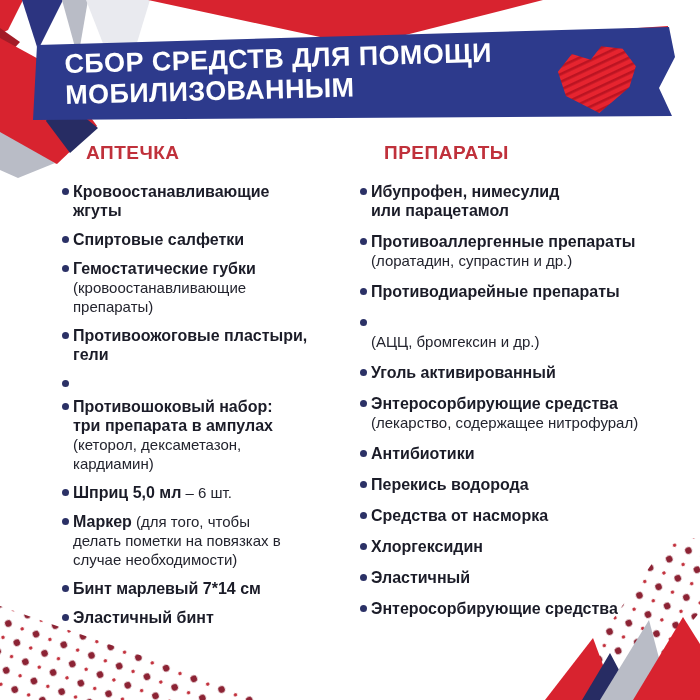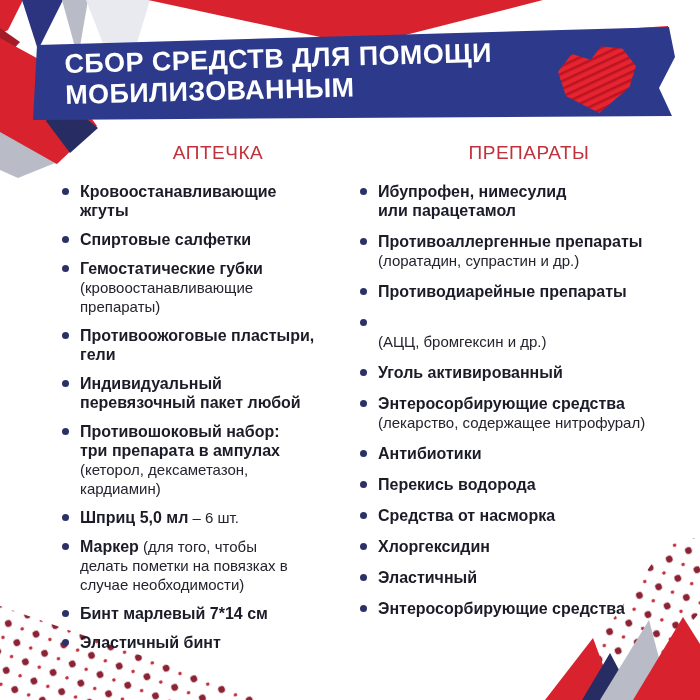--- a/index.html
+++ b/index.html
@@ -24,26 +24,25 @@
 
   .banner-text{
     position:absolute;left:64px;top:49px;width:490px;
     transform:rotate(-1.5deg);transform-origin:left top;
     color:#ffffff;font-size:27px;font-weight:800;line-height:31px;letter-spacing:.4px;
   }
   .columns{position:absolute;left:62px;top:142px;display:flex;gap:10px;}
   .col-left{width:288px;}
   .col-right{width:314px;}
   .col-heading{
-    margin:0 0 18px 24px;font-size:19px;font-weight:400;letter-spacing:.5px;
+    margin:0 0 18px 24px;font-size:19px;font-weight:700;letter-spacing:.5px;
     color:var(--heading-red);
-    text-align:center;
   }
   .list{display:block;}
-  .item{display:flex;gap:11px;margin-bottom:10px;}
+  .item{display:flex;gap:4px;margin-bottom:10px;}
   .col-right .item{margin-bottom:12px;}
   .bullet{
     flex:0 0 auto;width:7px;height:7px;border-radius:50%;
     background:var(--bullet-navy);margin-top:6px;
   }
   .itext{white-space:pre-line;font-size:16px;line-height:19px;font-weight:400;}
   .itext b{font-weight:800;color:var(--text-dark);}
   .itext .sub{color:#23242e;font-size:15px;}
 </style>
 </head>
@@ -130,22 +129,20 @@
 (кровоостанавливающие
 препараты)</span></span>
           </div>
           <div class="item">
             <span class="bullet"></span>
             <span class="itext"><b>Противоожоговые пластыри,
 гели</b></span>
           </div>
           <div class="item">
             <span class="bullet"></span>
-            <span class="itext"><b>Индивидуальный
-перевязочный пакет любой</b></span>
           </div>
           <div class="item">
             <span class="bullet"></span>
             <span class="itext"><b>Противошоковый набор:
 три препарата в ампулах</b><span class="sub">
 (кеторол, дексаметазон,
 кардиамин)</span></span>
           </div>
           <div class="item">
             <span class="bullet"></span>

